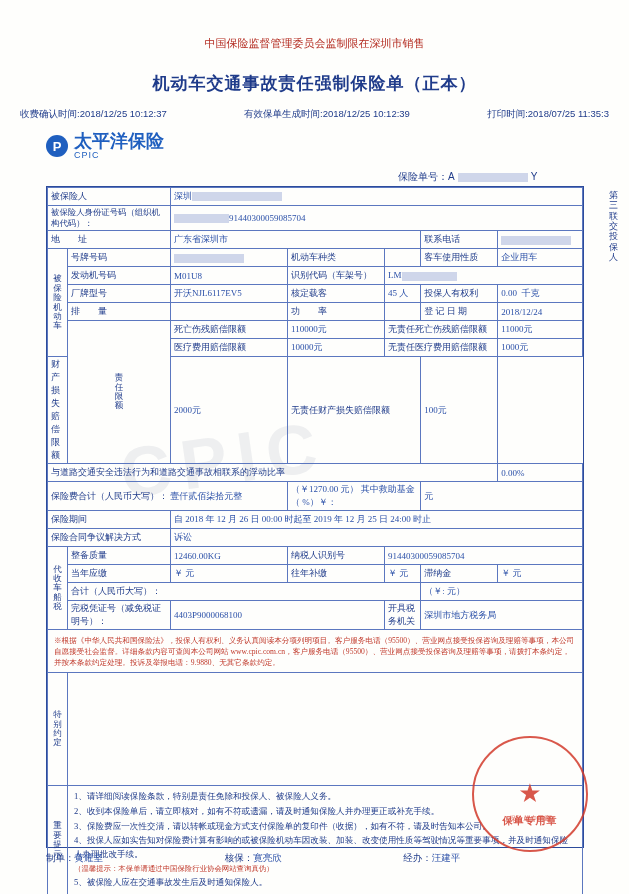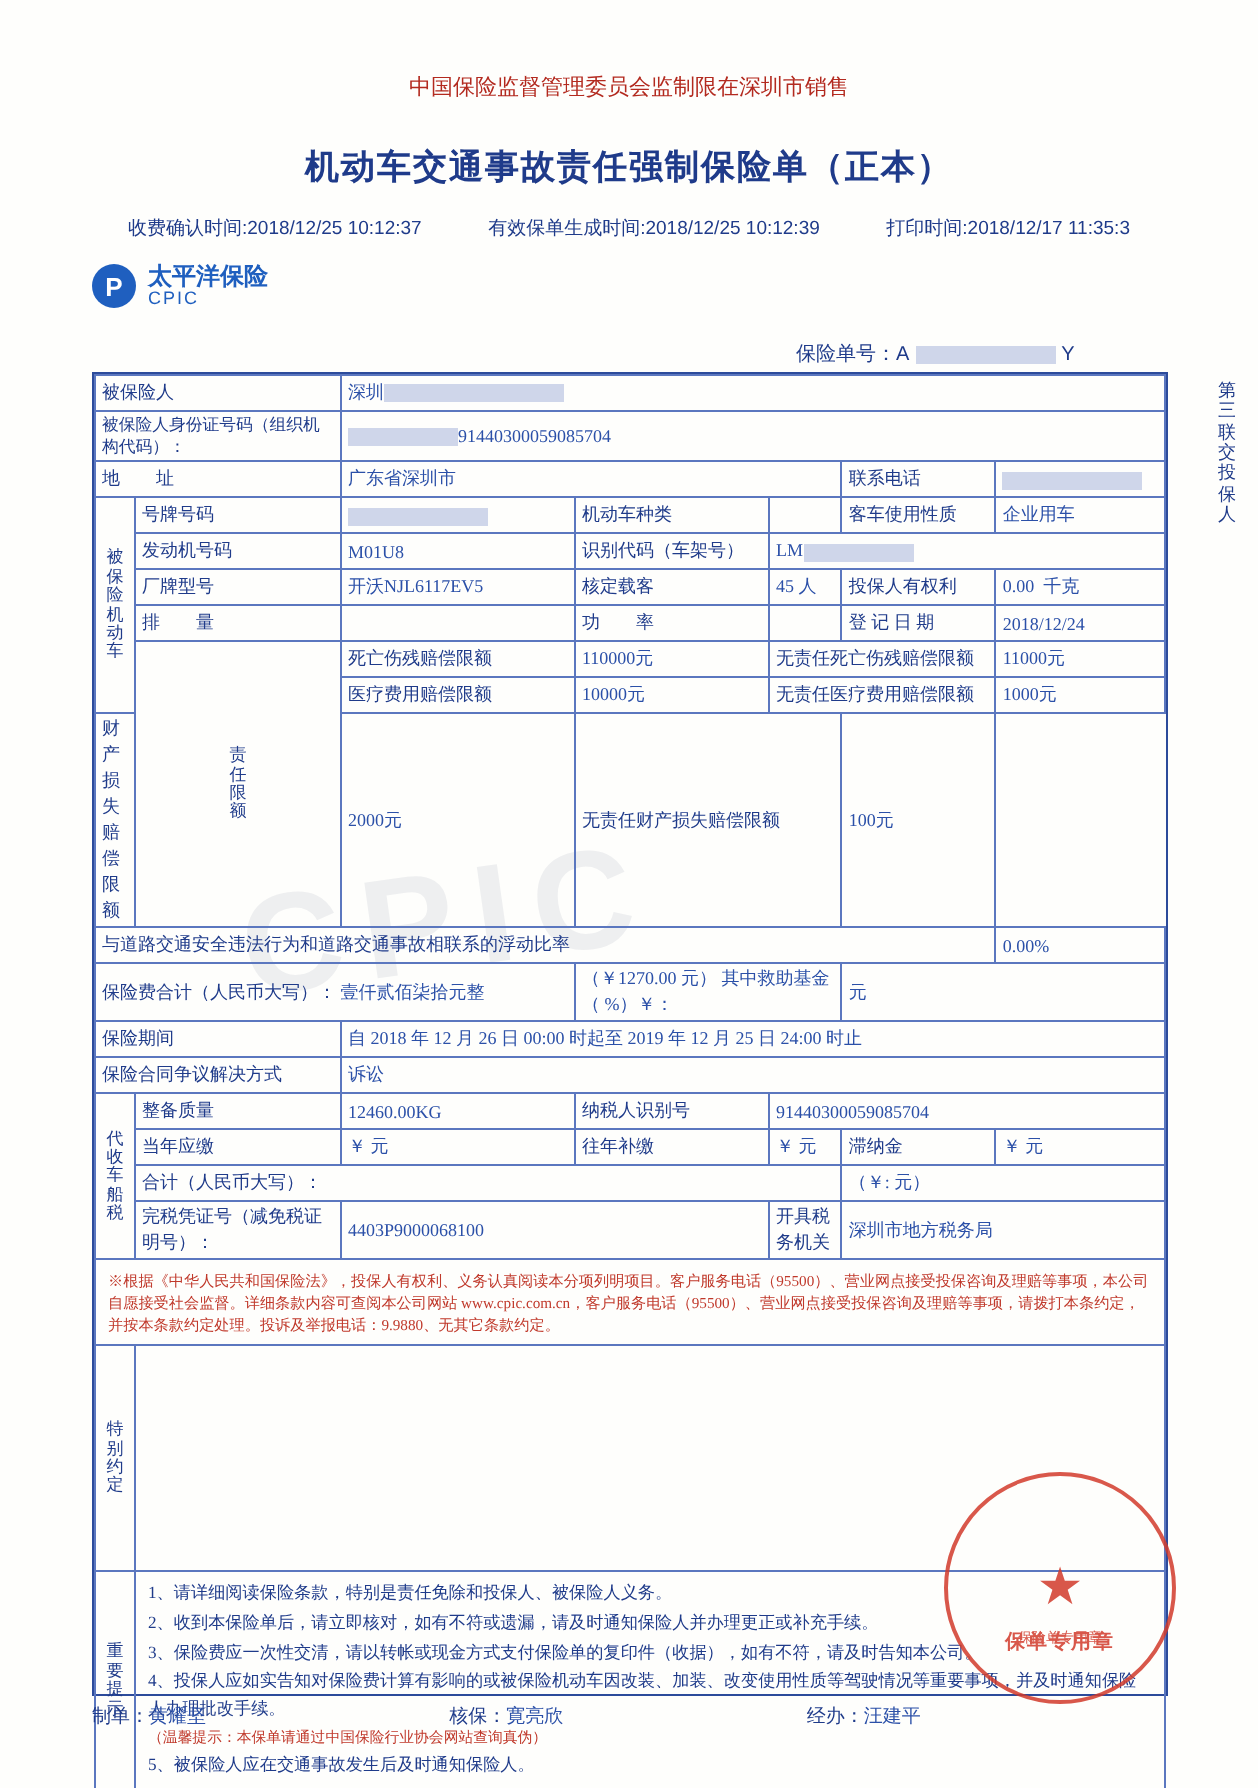--- a/index.html
+++ b/index.html
@@ -2,25 +2,25 @@
 <html><head>
 <meta charset="utf-8">
 <style>
   html,body{margin:0;padding:0;background:#fdfdfb;}
   body{width:629px;height:894px;font-family:"Liberation Sans","DejaVu Sans",sans-serif;color:#1a2a6a;position:relative;overflow:hidden;}
   .page{position:absolute;left:0;top:0;width:629px;height:894px;background:#fefefc;}
   .hdr-row{position:absolute;top:36px;left:0;width:629px;display:flex;justify-content:center;padding:0 40px;box-sizing:border-box;font-size:11px;color:#c0392b;}
   .hdr-left{color:#b32a1f;}
   .hdr-right{color:#b32a1f;}
   .title{position:absolute;top:72px;width:629px;text-align:center;font-size:17px;font-weight:bold;color:#1f3b8a;letter-spacing:1px;}
-  .timerow{position:absolute;top:108px;left:0;width:629px;padding:0 64px;box-sizing:border-box;font-size:9.5px;color:#1f3b8a;display:flex;justify-content:space-between;}
+  .timerow{position:absolute;top:108px;left:0;width:629px;padding:0 20px;box-sizing:border-box;font-size:9.5px;color:#1f3b8a;display:flex;justify-content:space-between;}
   .logo{position:absolute;top:132px;left:46px;display:flex;align-items:center;gap:6px;}
   .logo-circ{width:22px;height:22px;border-radius:50%;background:#1f5fbf;color:#fff;font-size:13px;font-weight:bold;display:flex;align-items:center;justify-content:center;}
   .logo-txt{line-height:1.05;}
-  .logo-cn{font-size:12px;font-weight:bold;color:#1f5fbf;}
+  .logo-cn{font-size:18px;font-weight:bold;color:#1f5fbf;}
   .logo-en{font-size:9px;color:#1f5fbf;letter-spacing:1px;}
   .qbbh{position:absolute;top:138px;left:290px;font-size:12px;color:#c0392b;}
   .qbbh .redact{display:inline-block;width:80px;height:10px;background:#cfd6ea;vertical-align:middle;margin-left:6px;}
   .polno{position:absolute;top:170px;left:398px;font-size:10px;color:#1f3b8a;}
   .polno .redact{display:inline-block;width:70px;height:9px;background:#cfd6ea;vertical-align:middle;margin:0 3px;}
   .frame{position:absolute;left:46px;top:186px;width:536px;height:660px;border:1px solid #2c4b9b;font-family:Liberation Serif, serif;}
   .side-right{position:absolute;left:584px;top:186px;width:22px;height:660px;font-size:9px;color:#1f3b8a;text-align:center;}
   .side-right span{display:block;line-height:1.15;margin-top:4px;margin-left:25px;}
   table{border-collapse:collapse;font-size:9px;color:#1f3b8a;width:100%;}
   td{border:1px solid #5b77bf;padding:1px 3px;vertical-align:middle;height:15px;}
@@ -58,21 +58,21 @@
   <div class="title">机动车交通事故责任强制保险单（正本）</div>
 
   <div class="timerow">
     <div>
       <span>收费确认时间:</span><span>2018/12/25 10:12:37</span>
     </div>
     <div>
       <span>有效保单生成时间:</span><span>2018/12/25 10:12:39</span>
     </div>
     <div>
-      <span>打印时间:</span><span>2018/12/17 11:35:3</span>
+      <span>打印时间:</span><span>2018/07/25 11:35:3</span>
     </div>
   </div>
 
   <div class="logo">
     <div class="logo-circ">P</div>
     <div class="logo-txt">
       <div class="logo-cn">太平洋保险</div>
       <div class="logo-en">CPIC</div>
     </div>
   </div>

